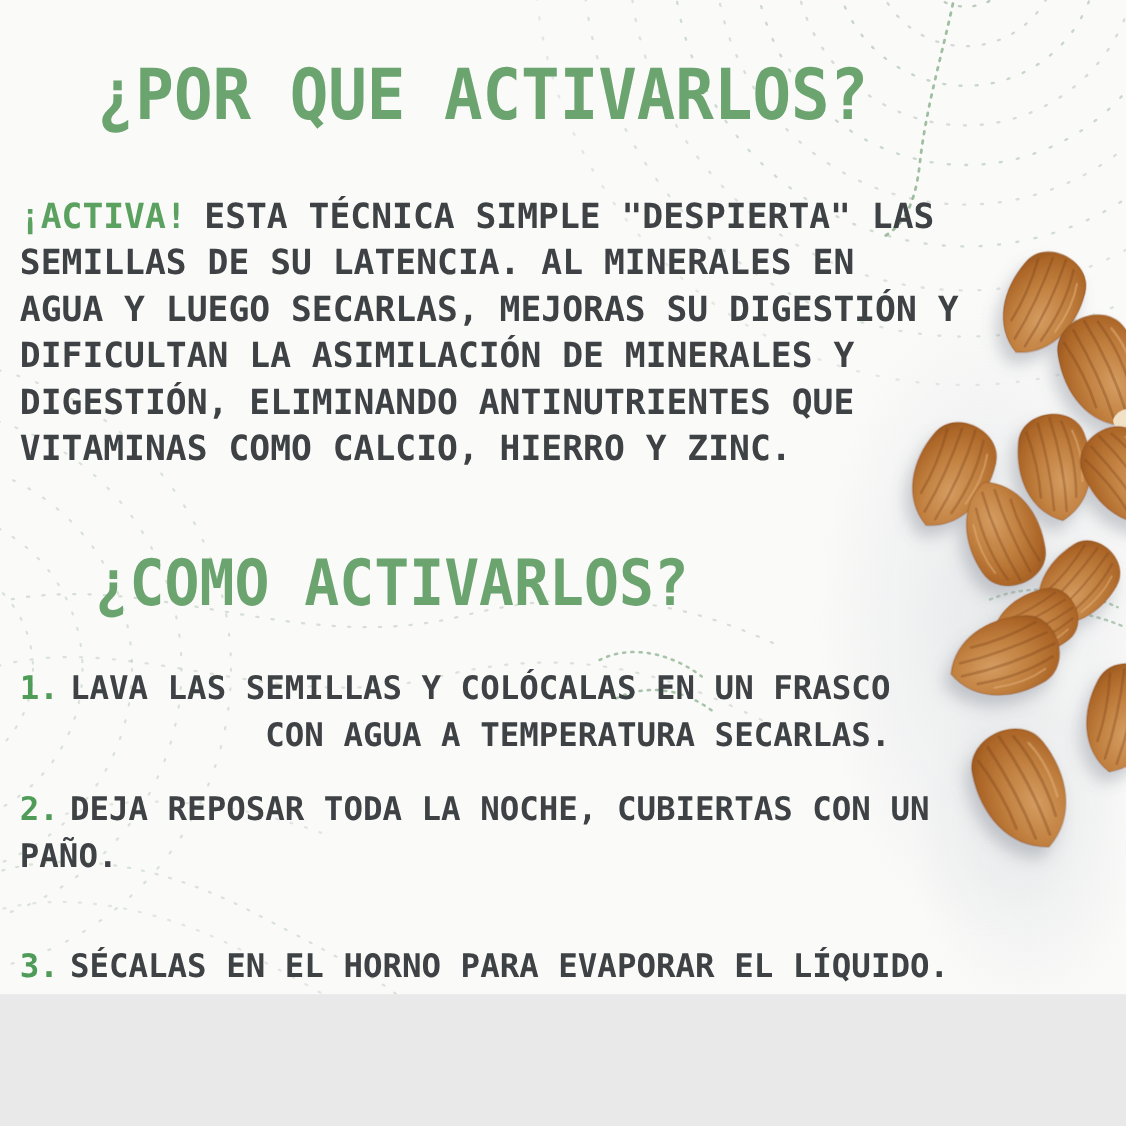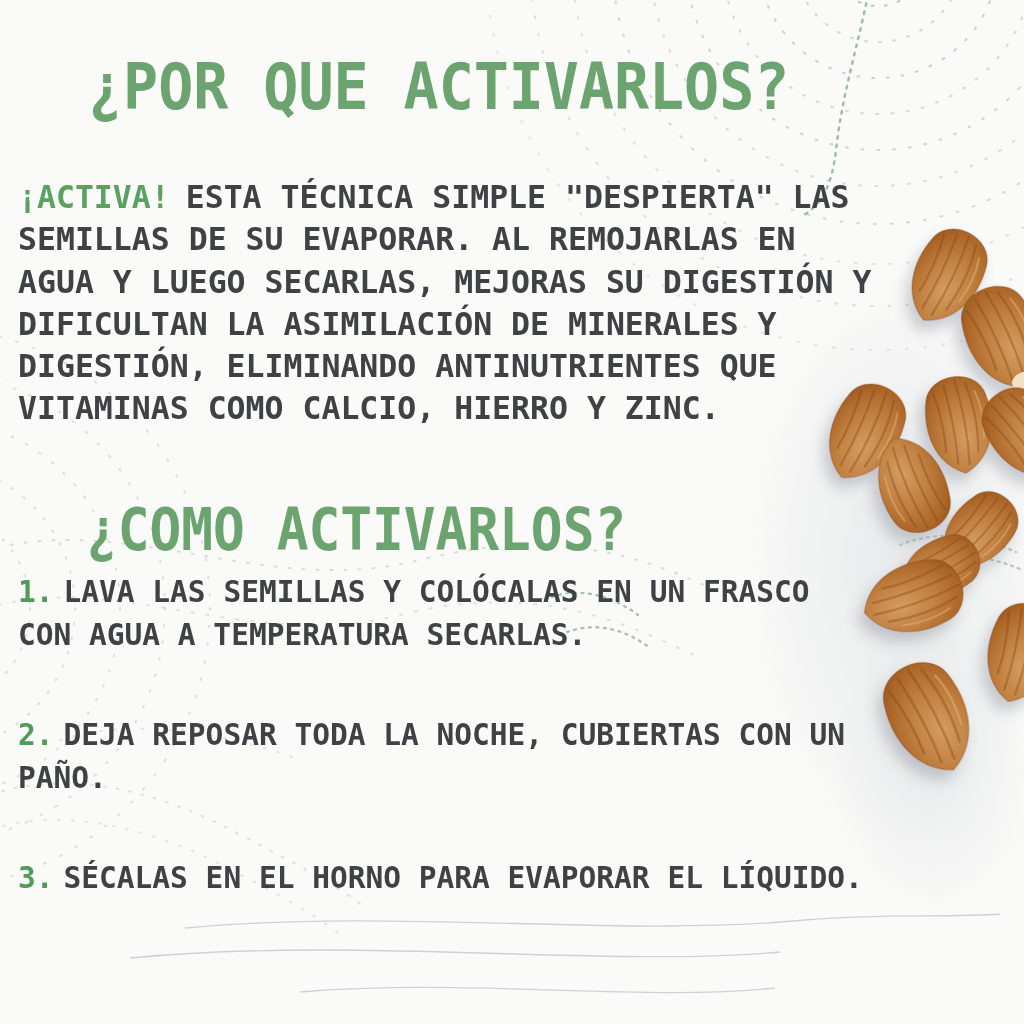--- a/index.html
+++ b/index.html
@@ -1,17 +1,17 @@
 <!DOCTYPE html>
 <html><head>
 <meta charset="utf-8">
 <style>
   html,body{margin:0;padding:0;background:#e9e9e9;}
   #canvas{
-    position:relative;width:1024px;height:1024px;margin:0 auto;
+    position:relative;width:1024px;height:904px;margin:0 auto;
     background:#fafaf9;overflow:hidden;
     font-family:"DejaVu Sans Mono","Liberation Mono",monospace;
   }
   svg.layer{position:absolute;inset:0;pointer-events:none;}
   .photo-tint{
     position:absolute;right:-90px;top:170px;width:430px;height:790px;
     background:radial-gradient(closest-side,rgba(205,209,214,.40),rgba(205,209,214,0) 72%);
     filter:blur(5px);
   }
   .photo-tint2{
@@ -36,21 +36,21 @@
     font-size:31.5px;font-weight:bold;line-height:42.3px;
     color:#3e4245;white-space:nowrap;
   }
   .intro .lead{color:#5ba261;margin-right:16px;margin-top:23px;}
   .step{
     position:absolute;left:18px;
     font-size:29.5px;font-weight:bold;line-height:43px;
     color:#3e4245;white-space:nowrap;
   }
   .step .num{color:#4f9b58;margin-right:10px;}
-  #step1{top:571px;}
+  #step1{top:604px;text-align:right;}
   #step2{top:714px;}
   #step3{top:857px;}
   .line{white-space:nowrap;}
 </style>
 </head>
 <body>
 
 <div id="canvas">
 
   <svg class="layer" viewBox="0 0 1024 1024" aria-hidden="true">
@@ -132,21 +132,21 @@
       <use href="#almond" transform="translate(916,597) rotate(253) scale(.98)"></use>
       <use href="#almond" transform="translate(1022,650) rotate(195) scale(.97)"></use>
       <use href="#almond" transform="translate(928,715) rotate(155) scale(1.1)"></use>
     </g>
   </svg>
 
   <div class="h1">¿POR QUE ACTIVARLOS?</div>
 
   <div class="intro">
     <div class="line"><span class="lead">¡ACTIVA!</span><span>ESTA TÉCNICA SIMPLE "DESPIERTA" LAS</span></div>
-    <div class="line">SEMILLAS DE SU EVAPORAR. AL REMOJARLAS EN</div>
+    <div class="line">SEMILLAS DE SU LATENCIA. AL MINERALES EN</div>
     <div class="line">AGUA Y LUEGO SECARLAS, MEJORAS SU DIGESTIÓN Y</div>
     <div class="line">DIFICULTAN LA ASIMILACIÓN DE MINERALES Y</div>
     <div class="line">DIGESTIÓN, ELIMINANDO ANTINUTRIENTES QUE</div>
     <div class="line">VITAMINAS COMO CALCIO, HIERRO Y ZINC.</div>
   </div>
 
   <div class="h2">¿COMO ACTIVARLOS?</div>
 
   <div class="step" id="step1">
     <div class="line"><span class="num">1.</span><span>LAVA LAS SEMILLAS Y COLÓCALAS EN UN FRASCO</span></div>

